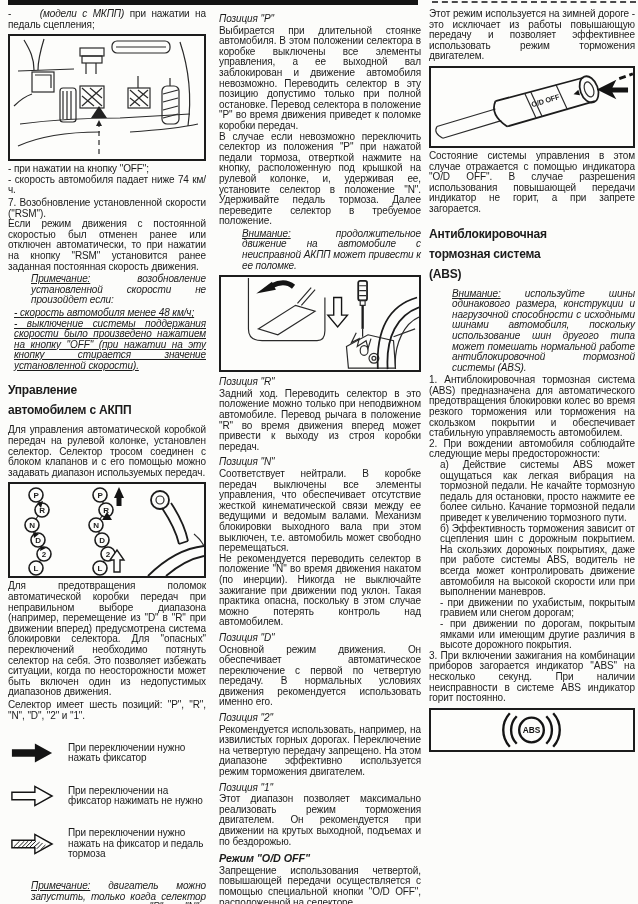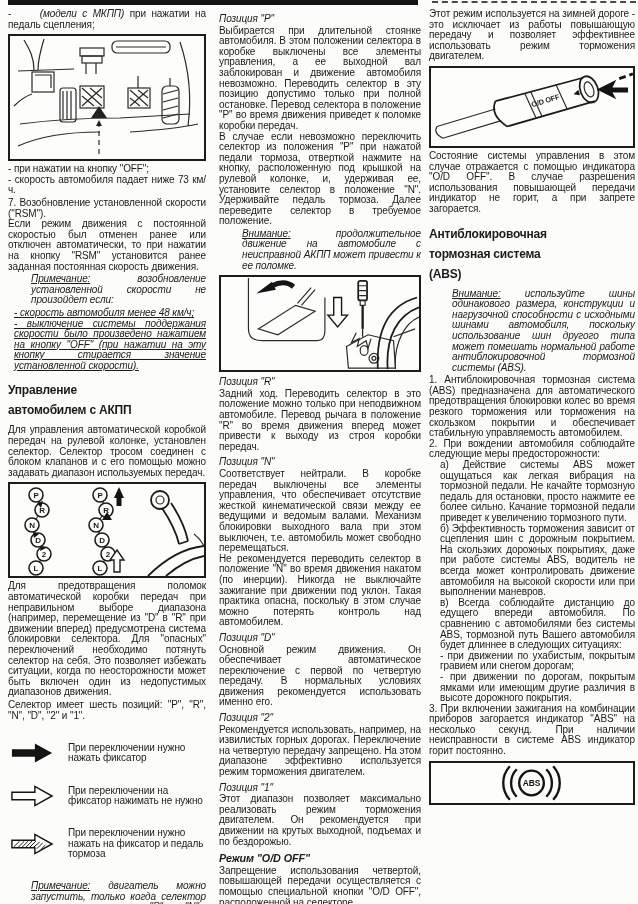--- a/index.html
+++ b/index.html
@@ -71,21 +71,21 @@
         <polygon fill="#222" points="89,84 86,90 92,90"></polygon>
         <path class="sketch" d="M10,88 C40,84 70,82 110,82 L180,78"></path>
         <path class="sketch" d="M170,6 C178,30 182,60 178,90"></path>
         <path class="sketch" d="M8,110 C30,100 60,96 90,96"></path>
         <path class="sketch" d="M120,96 C150,94 170,92 188,88"></path>
         <path class="sketch" d="M4,70 C10,64 16,60 22,58"></path>
       </svg>
     </div>
 
     <p class="p m0">- при нажатии на кнопку "OFF";</p>
-    <p class="p">- скорость автомобиля падает ниже 73 км/ч.</p>
+    <p class="p">- скорость автомобиля падает ниже 74 км/ч.</p>
     <p class="p m0">7. Возобновление установленной скорости ("RSM").</p>
     <p class="p">Если режим движения с постоянной скоростью был отменен ранее или отключен автоматически, то при нажатии на кнопку "RSM" установится ранее заданная постоянная скорость движения.</p>
     <p class="p it"><span class="lead">Примечание:</span><span> возобновление установленной скорости не произойдет если:</span></p>
     <p class="p it ind-sm m0">- скорость автомобиля менее 48 км/ч;</p>
     <p class="p it ind-sm">- выключение системы поддержания скорости было произведено нажатием на кнопку "OFF" (при нажатии на эту кнопку стирается значение установленной скорости).</p>
 
     <div class="h1">
       <div>Управление</div>
       <div>автомобилем с АКПП</div>
     </div>
@@ -249,21 +249,20 @@
       <div>Антиблокировочная</div>
       <div>тормозная система</div>
       <div>(ABS)</div>
     </div>
 
     <p class="p it"><span class="lead">Внимание:</span><span> используйте шины одинакового размера, конструкции и нагрузочной способности с исходными шинами автомобиля, поскольку использование шин другого типа может помешать нормальной работе антиблокировочной тормозной системы (ABS).</span></p>
     <p class="p m0">1. Антиблокировочная тормозная система (ABS) предназначена для автоматического предотвращения блокировки колес во время резкого торможения или торможения на скользком покрытии и обеспечивает стабильную управляемость автомобилем.</p>
     <p class="p m0">2. При вождении автомобиля соблюдайте следующие меры предосторожности:</p>
     <p class="p ind m0">а) Действие системы ABS может ощущаться как легкая вибрация на тормозной педали. Не качайте тормозную педаль для остановки, просто нажмите ее более сильно. Качание тормозной педали приведет к увеличению тормозного пути.</p>
     <p class="p ind m0">б) Эффективность торможения зависит от сцепления шин с дорожным покрытием. На скользких дорожных покрытиях, даже при работе системы ABS, водитель не всегда может контролировать движение автомобиля на высокой скорости или при выполнении маневров.</p>
-    <p class="p ind m0">в) Всегда соблюдайте дистанцию до едущего впереди автомобиля. По сравнению с автомобилями без системы ABS, тормозной путь Вашего автомобиля будет длиннее в следующих ситуациях:</p>
     <p class="p ind m0">- при движении по ухабистым, покрытым гравием или снегом дорогам;</p>
     <p class="p ind m0">- при движении по дорогам, покрытым ямками или имеющим другие различия в высоте дорожного покрытия.</p>
     <p class="p m0">3. При включении зажигания на комбинации приборов загорается индикатор "ABS" на несколько секунд. При наличии неисправности в системе ABS индикатор горит постоянно.</p>
 
     <div class="imgbox" style="">
       <svg width="202" height="40" viewBox="0 0 205 40">
         <circle cx="102" cy="20" r="12.5" fill="none" stroke="#141414" stroke-width="2.4"></circle>
         <text x="102" y="23.2" font-size="8.5" font-weight="bold" fill="#141414" text-anchor="middle">ABS</text>
         <path d="M87,6 A20,20 0 0 0 87,34" fill="none" stroke="#141414" stroke-width="2.4"></path>
         <path d="M117,6 A20,20 0 0 1 117,34" fill="none" stroke="#141414" stroke-width="2.4"></path>

